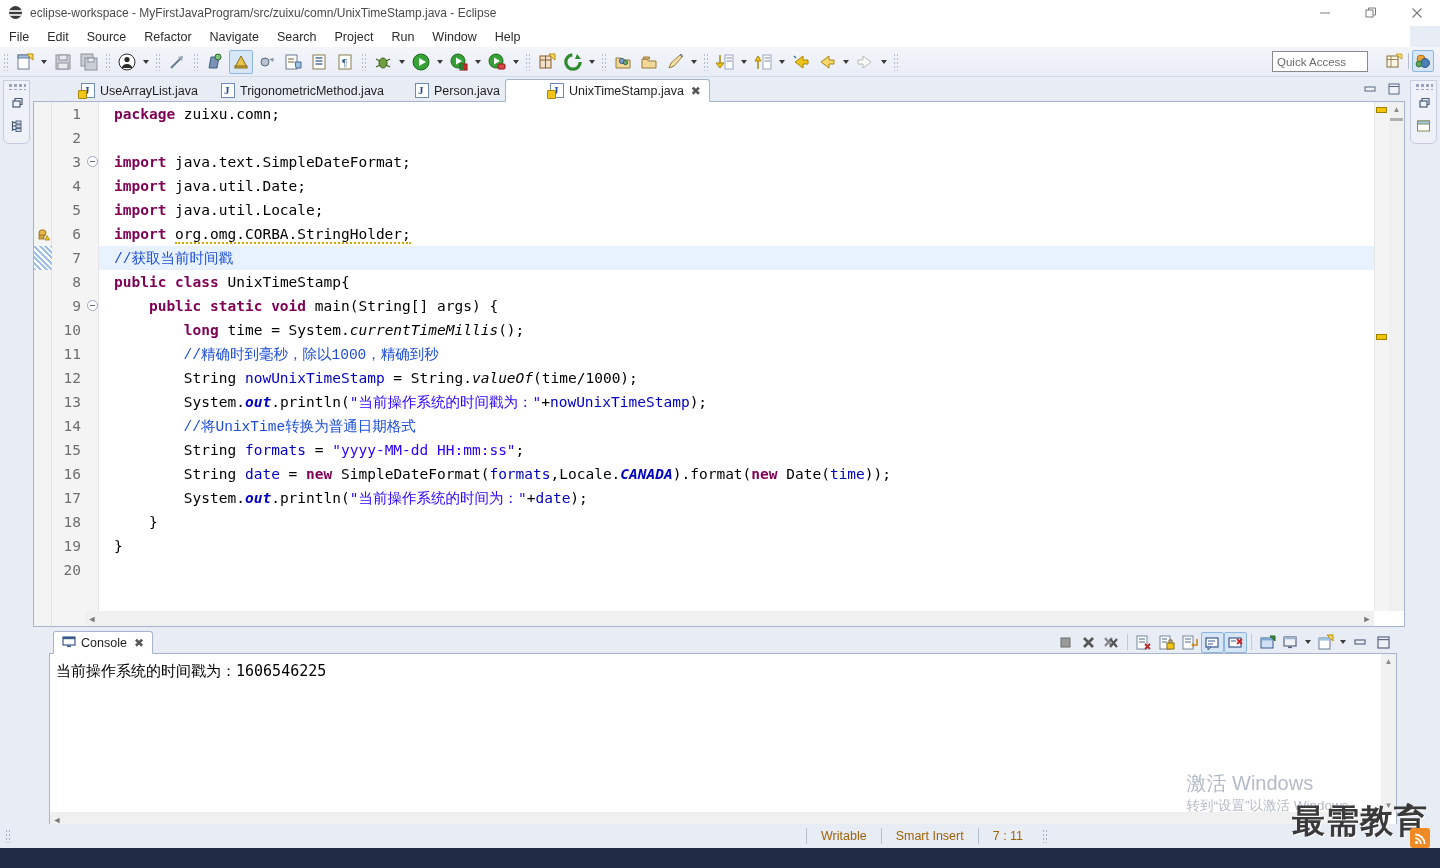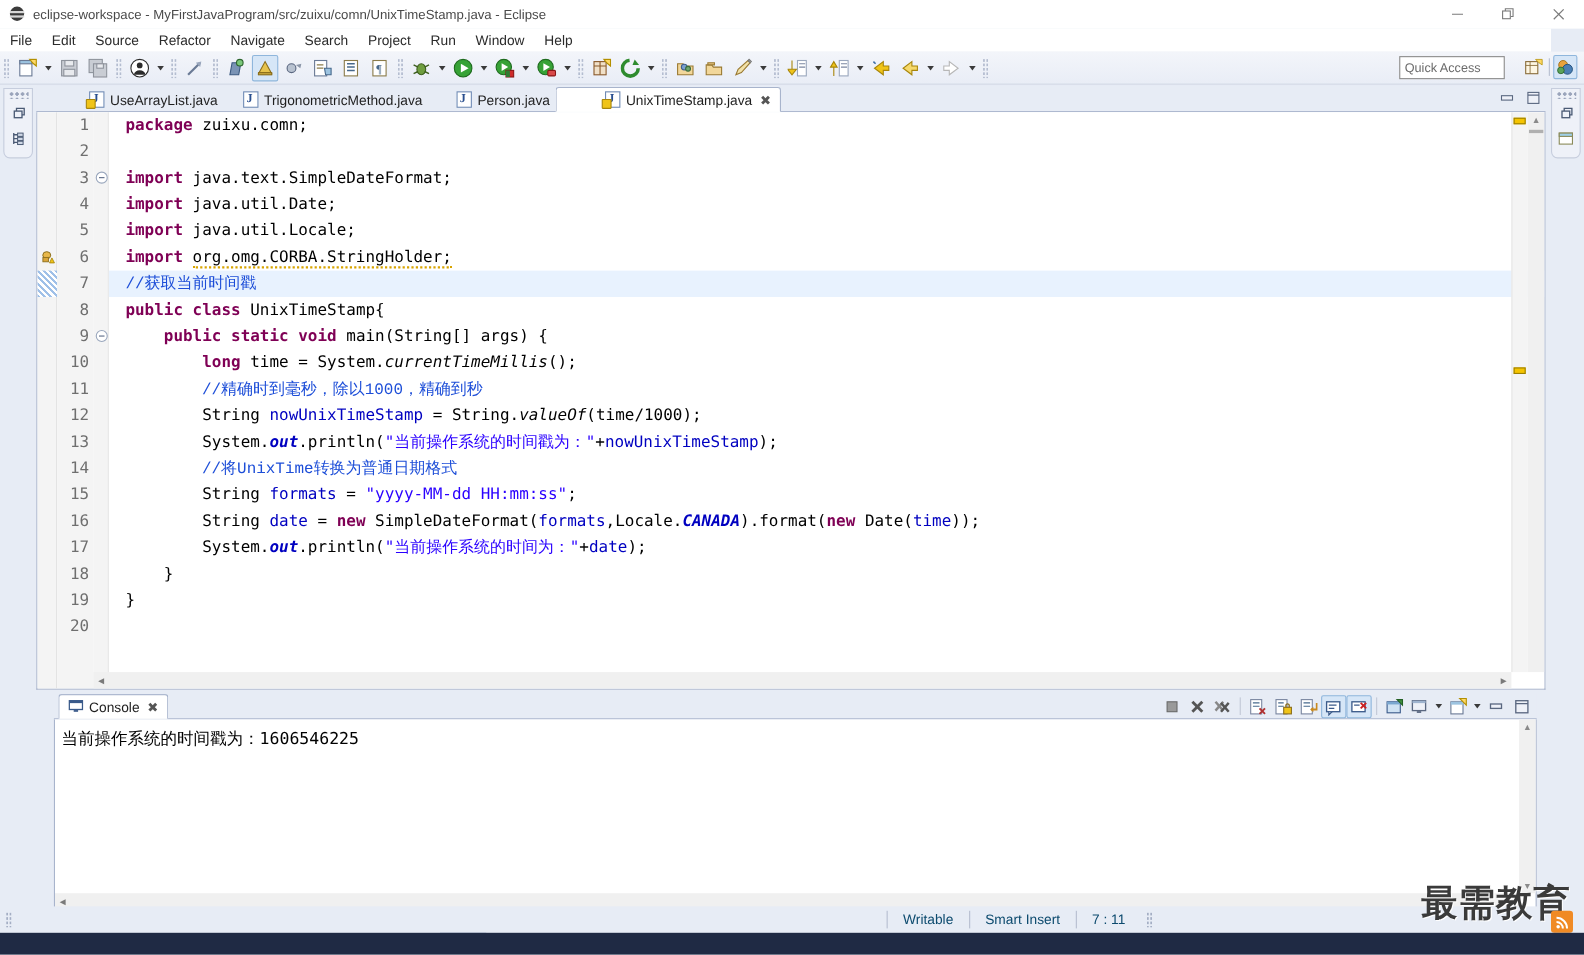--- a/index.html
+++ b/index.html
@@ -300,21 +300,21 @@
   .console-hscroll {
     position: absolute; left: 0; bottom: 0; right: 15px; height: 15px; background: #f0f0f0;
     display: flex; align-items: center;
   }
 
   
   .statusbar {
     position: absolute; left: 0; bottom: 20px; width: 1440px; height: 24px;
     background: #e7ecf5;
     display: flex; align-items: center;
-    font-size: 12.5px; color: #0c4a6e;
+    font-size: 12.5px; color: #a16207;
   }
   .sb-grip {
     width: 6px; height: 14px; margin: 0 5px;
     background-image: radial-gradient(#a4aec4 35%, transparent 36%);
     background-size: 3px 4px;
   }
   .sb-sep { width: 1px; height: 16px; background: #b6bed0; margin: 0 0px; }
   .sb-cell { padding: 0 14px; white-space: nowrap; }
 
   
@@ -1006,20 +1006,24 @@
     <div style="flex:0 0 790px"></div>
     <div class="sb-sep"></div>
     <div class="sb-cell">Writable</div>
     <div class="sb-sep"></div>
     <div class="sb-cell">Smart Insert</div>
     <div class="sb-sep"></div>
     <div class="sb-cell">7 : 11</div>
     <div class="sb-grip"></div>
   </div>
 
+  <div class="win-activate">
+    <div class="wa-title">激活 Windows</div>
+    <div class="wa-sub">转到“设置”以激活 Windows。</div>
+  </div>
   <div class="brand-mark">最需教育</div>
   <div class="rss-badge">
     <svg width="13" height="13" viewBox="0 0 13 13">
       <circle cx="2.5" cy="10.5" r="1.6" fill="#ffffff"></circle>
       <path d="M1 6.2a5.8 5.8 0 0 1 5.8 5.8" fill="none" stroke="#ffffff" stroke-width="1.8"></path>
       <path d="M1 2.4a9.6 9.6 0 0 1 9.6 9.6" fill="none" stroke="#ffffff" stroke-width="1.8"></path>
     </svg>
   </div>
   <div class="taskbar-accent"></div>
   <div class="taskbar"></div>

